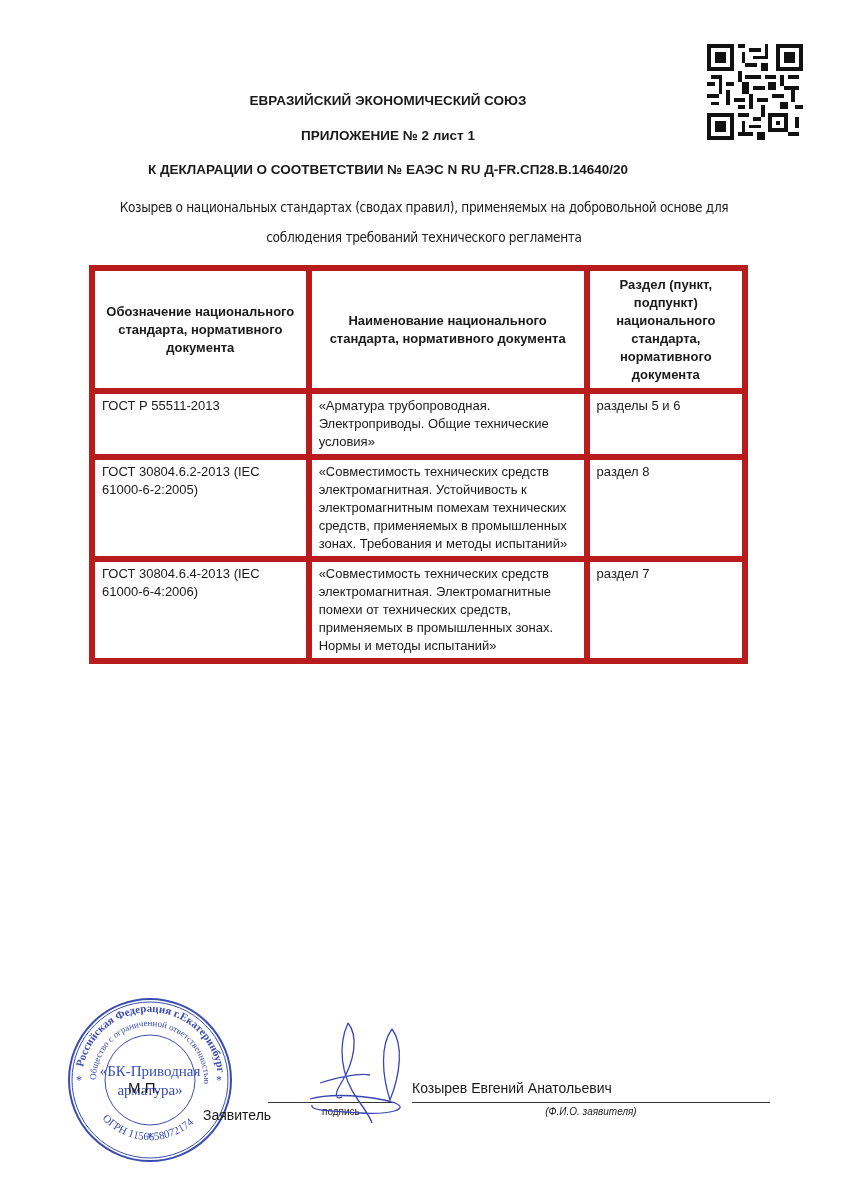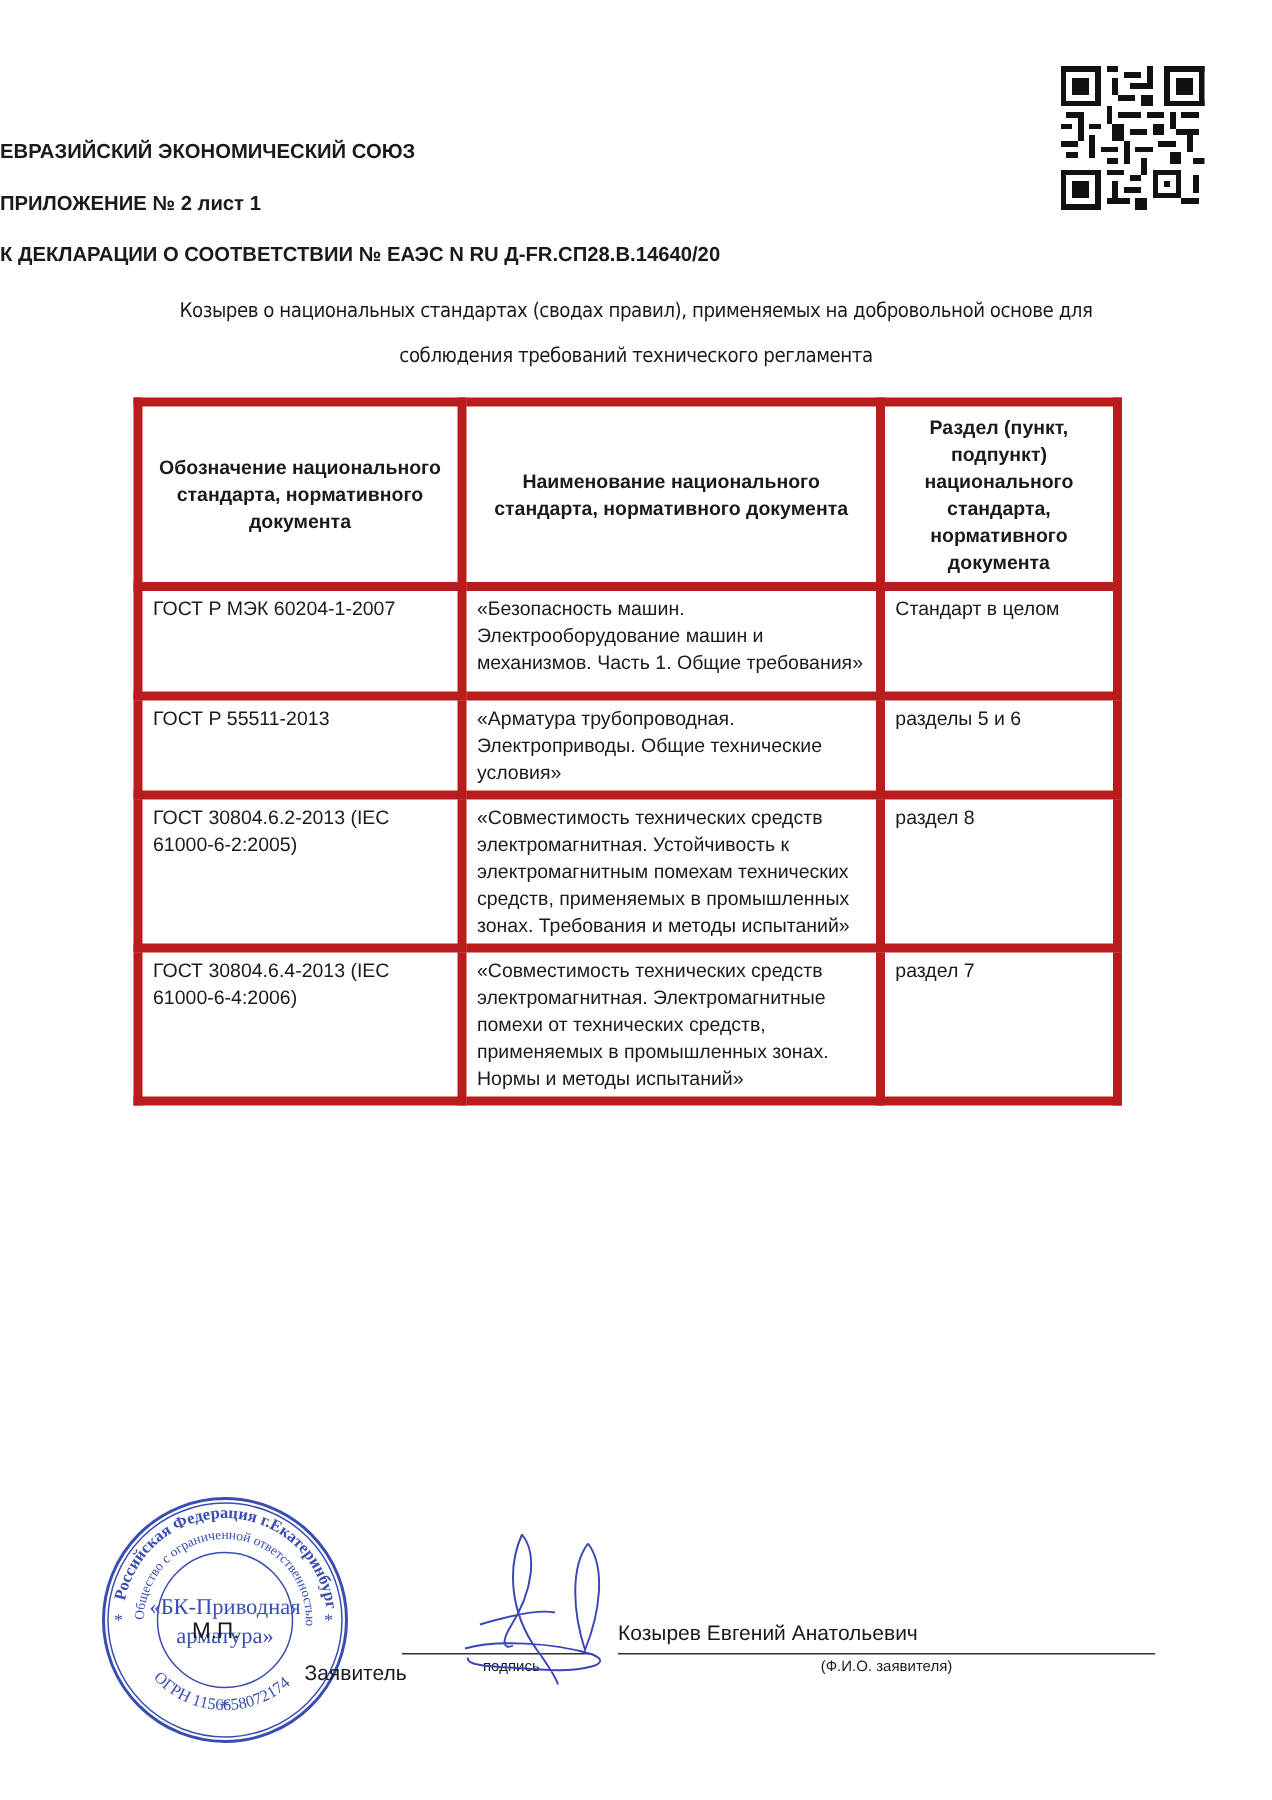--- a/index.html
+++ b/index.html
@@ -1,19 +1,19 @@
 <!DOCTYPE html>
 <html><head>
 <meta charset="utf-8">
 <style>
   html, body { margin:0; padding:0; }
   body { width:848px; height:1200px; background:#ffffff; position:relative; overflow:hidden;
          font-family:"Liberation Sans", sans-serif; color:#1a1a1a; }
   .abs { position:absolute; }
-  .hdr { left:0; width:776px; font-weight:bold; font-size:13.5px; }
+  .hdr { left:0; width:776px; text-align:center; font-weight:bold; font-size:13.5px; }
   .sub { left:60px; width:728px; text-align:center; font-size:13.5px; font-family:"DejaVu Sans", sans-serif; font-stretch:condensed; letter-spacing:-0.3px; }
   table.std { position:absolute; left:89px; top:265px; width:659px; border-collapse:collapse; font-size:13px; }
   table.std td, table.std th { border:6px solid #b91c1c; vertical-align:top; padding:3px 7px; line-height:18px; }
   table.std th { font-weight:bold; text-align:center; vertical-align:middle; padding:2px 8px; }
   .c1 { width:204px; } .c2 { width:270px; } .c3 { width:140px; }
   #qr { left:707px; top:44px; width:96px; height:96px; }
   .line { height:1px; background:#333; }
   .small { font-size:10px; }
   #stamp { left:66px; top:996px; width:168px; height:168px; }
   #sig { left:300px; top:1015px; width:140px; height:110px; }
@@ -94,25 +94,20 @@
 <div class="abs sub" style="top:199px;">Козырев о национальных стандартах (сводах правил), применяемых на добровольной основе для</div>
 <div class="abs sub" style="top:229px;">соблюдения требований технического регламента</div>
 
 <table class="std">
   <tbody>
       <tr style="height:123px;">
     <th class="c1">Обозначение национального стандарта, нормативного документа</th>
     <th class="c2">Наименование национального стандарта, нормативного документа</th>
     <th class="c3">Раздел (пункт, подпункт) национального стандарта, нормативного документа</th>
   </tr>
-  <tr style="height:73px;">
-    <td>ГОСТ Р МЭК 60204-1-2007</td>
-    <td>«Безопасность машин. Электрооборудование машин и механизмов. Часть 1. Общие требования»</td>
-    <td>Стандарт в целом</td>
-  </tr>
   <tr style="height:53px;">
     <td>ГОСТ Р 55511-2013</td>
     <td>«Арматура трубопроводная. Электроприводы. Общие технические условия»</td>
     <td>разделы 5 и 6</td>
   </tr>
   <tr style="height:94px;">
     <td>ГОСТ 30804.6.2-2013 (IEC 61000-6-2:2005)</td>
     <td>«Совместимость технических средств электромагнитная. Устойчивость к электромагнитным помехам технических средств, применяемых в промышленных зонах. Требования и методы испытаний»</td>
     <td>раздел 8</td>
   </tr>
@@ -156,13 +151,13 @@
 <div class="abs small" style="left:322px; top:1106px;">подпись</div>
 
 <div id="sig" class="abs">
   <svg width="140" height="110" viewBox="0 0 140 110">
     <path d="M48 8 C38 30, 40 60, 58 85 C66 96, 70 102, 72 108 M48 8 C58 20, 56 45, 40 70 C34 80, 36 85, 42 82 M20 68 C40 62, 60 58, 70 60 M92 14 C80 30, 82 60, 90 85 C100 60, 104 30, 92 14 M10 84 C30 78, 70 80, 95 88 C110 94, 90 100, 60 98 C30 96, 10 96, 12 90" fill="none" stroke="#3a45b5" stroke-width="1.3"></path>
   </svg>
 </div>
 
 <div class="abs" style="left:412px; top:1080px; width:358px; text-align:left; font-size:14px;">Козырев Евгений Анатольевич</div>
 <div class="abs line" style="left:412px; top:1102px; width:358px;"></div>
-<div class="abs small" style="left:412px; top:1106px; width:358px; text-align:center;">(Ф.И.О. заявителя)</div>
+<div class="abs small" style="left:412px; top:1106px; width:358px; text-align:center;font-style:italic;">(Ф.И.О. заявителя)</div>
 
 </body></html>

